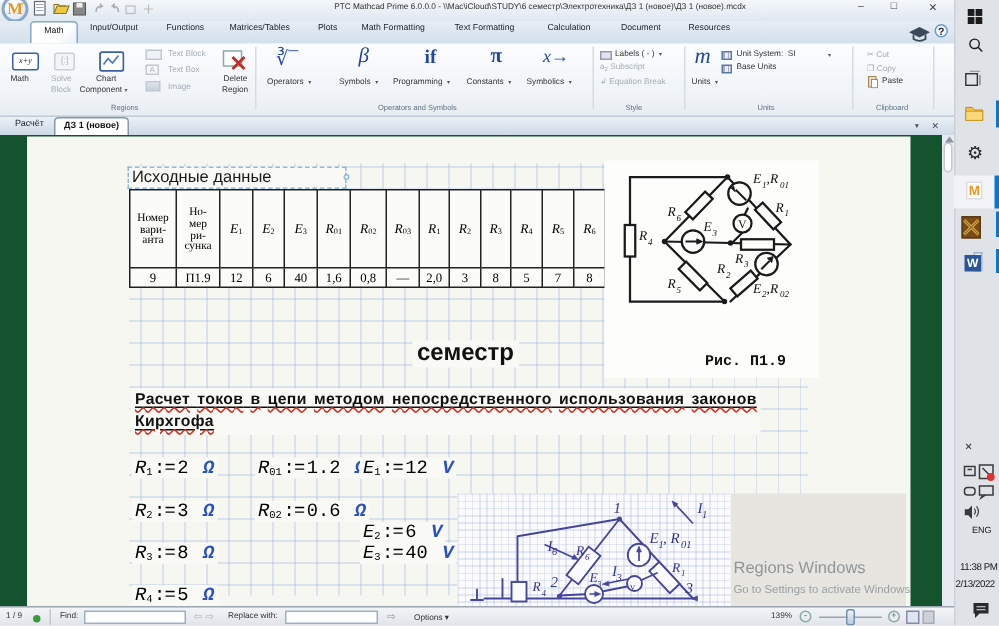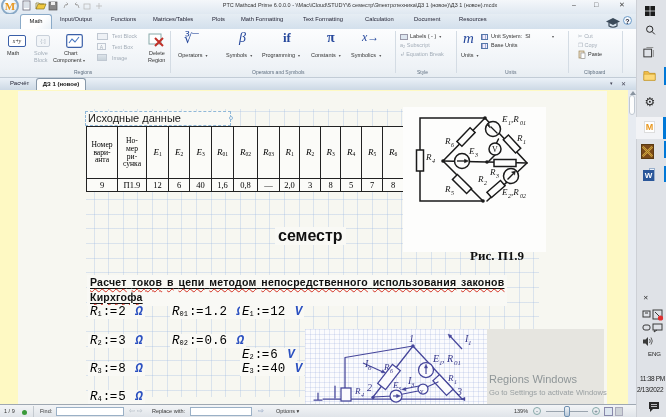--- a/index.html
+++ b/index.html
@@ -21,21 +21,21 @@
 .gsep{top:2px;width:1px;height:42px;background:#d4dce4;}
 .glabel{top:40px;font-size:5px;color:#5f6f80;white-space:nowrap;}
 .blab{font-size:5.5px;color:#333;white-space:nowrap;}
 .blab.gray{color:#a3adb8;}
 .bigglyph{color:#26489c;font-family:"Liberation Serif",serif;white-space:nowrap;}
 .caret{font-size:4px;color:#555;}
 
 #wstabs{left:0;top:78px;width:636px;height:12px;background:linear-gradient(#ebf1f7,#cdd9e5);}
 #wstab-active{left:36px;top:78px;width:50px;height:12px;background:#fdfdfd;border:1px solid #8899aa;border-bottom:none;border-radius:3px 3px 0 0;font-size:6px;font-weight:bold;text-align:center;line-height:11px;color:#111;}
 
-#doc{left:0;top:90px;width:636px;height:314px;background:#fef9c3;overflow:hidden;}
+#doc{left:0;top:90px;width:636px;height:314px;background:#14532d;overflow:hidden;}
 #page{left:18px;top:1px;width:589px;height:313px;background:#f7f7f1;overflow:hidden;}
 #grid{left:68px;top:18px;width:453px;height:288px;background:
  repeating-linear-gradient(to right,transparent 0 7.5px,rgba(150,180,225,0.30) 7.5px 8.5px,transparent 8.5px 14.66px),
  repeating-linear-gradient(to bottom,transparent 0 2px,rgba(150,180,225,0.30) 2px 3px,transparent 3px 14.66px);}
 #scrolltrack{left:628px;top:0;width:8px;height:314px;background:#e7ebf1;}
 #scrollthumb{left:629px;top:5px;width:6px;height:20px;background:#fdfdfd;border:1px solid #c0c8d2;border-radius:3px;}
 
 
 #findbar{left:0;top:404px;width:636px;height:13px;background:linear-gradient(#f3f5f7,#e0e4e9);border-top:1px solid #9fa8b2;font-size:5.5px;color:#333;}
 .finput{top:2px;height:9px;background:#fff;border:1px solid #9ab0c6;}
@@ -46,23 +46,23 @@
 sub{font-size:62%;vertical-align:-22%;}
 #selbox{left:67px;top:20px;width:146px;height:15px;border:1px dashed #90b8d8;background:#f9f9f5;}
 #iddata{left:70px;top:21px;font-size:11px;color:#1a1a1a;white-space:nowrap;}
 #dtable{background:#fbfbf8;left:68px;top:35px;border-collapse:collapse;font-family:"Liberation Serif",serif;color:#000;}
 #dtable td{border:1px solid #222;text-align:center;vertical-align:middle;padding:0;}
 #dtable .hd{font-size:7.6px;line-height:1.05;height:52px;}
 #dtable .sym{font-size:9px;font-style:italic;}
 #dtable .sym sub{font-style:normal;font-size:5.5px;}
 #dtable .val{font-size:8.5px;height:13px;}
 #figbox{left:385px;top:16px;width:143px;height:145px;background:#fdfdfc;}
-#figcap{left:67px;top:129px;font-family:Liberation Serif, serif;font-weight:bold;font-size:13px;color:#111;margin-top:12px;}
+#figcap{left:67px;top:129px;font-family:Liberation Mono, monospace;font-weight:bold;font-size:10px;color:#111;}
 #reshenie{background:#f9f9f5;padding:0 3px;left:257px;top:136px;font-size:16px;font-weight:bold;color:#111;}
-#heading{background:#f9f9f5;padding:0 3px 2px 3px;left:69px;top:184px;width:max-content;font-size:10.5px;word-spacing:1.6px;letter-spacing:0.25px;font-weight:bold;color:#111;line-height:14.5px;}
+#heading{background:#f9f9f5;padding:0 3px 2px 3px;left:69px;top:168px;width:max-content;font-size:10.5px;word-spacing:1.6px;letter-spacing:0.25px;font-weight:bold;color:#111;line-height:14.5px;}
 #heading u{text-decoration-color:#111;text-underline-offset:1.5px;}
 #heading span{text-decoration:underline wavy #d43022 1px;text-underline-offset:2px;}
 .mrow{background:#f9f9f5;padding:0 2px;font-family:Liberation Mono, monospace;font-size:12.5px;color:#000;white-space:nowrap;}
 .mrow i{font-style:italic;}
 .mrow sub{font-size:7px;vertical-align:-18%;}
 .mrow .unit{color:#2b50c0;font-weight:bold;font-style:italic;margin-left:2px;}
 .mrow .asgn{letter-spacing:-0.5px;margin:0 1.5px 0 1px;}
 #bluedraw{left:287px;top:238px;width:182px;height:75px;background:
  repeating-linear-gradient(to right,rgba(140,160,215,0.21) 0 1px,transparent 1px 4.8px),
  repeating-linear-gradient(to bottom,rgba(140,160,215,0.21) 0 1px,transparent 1px 4.8px),

